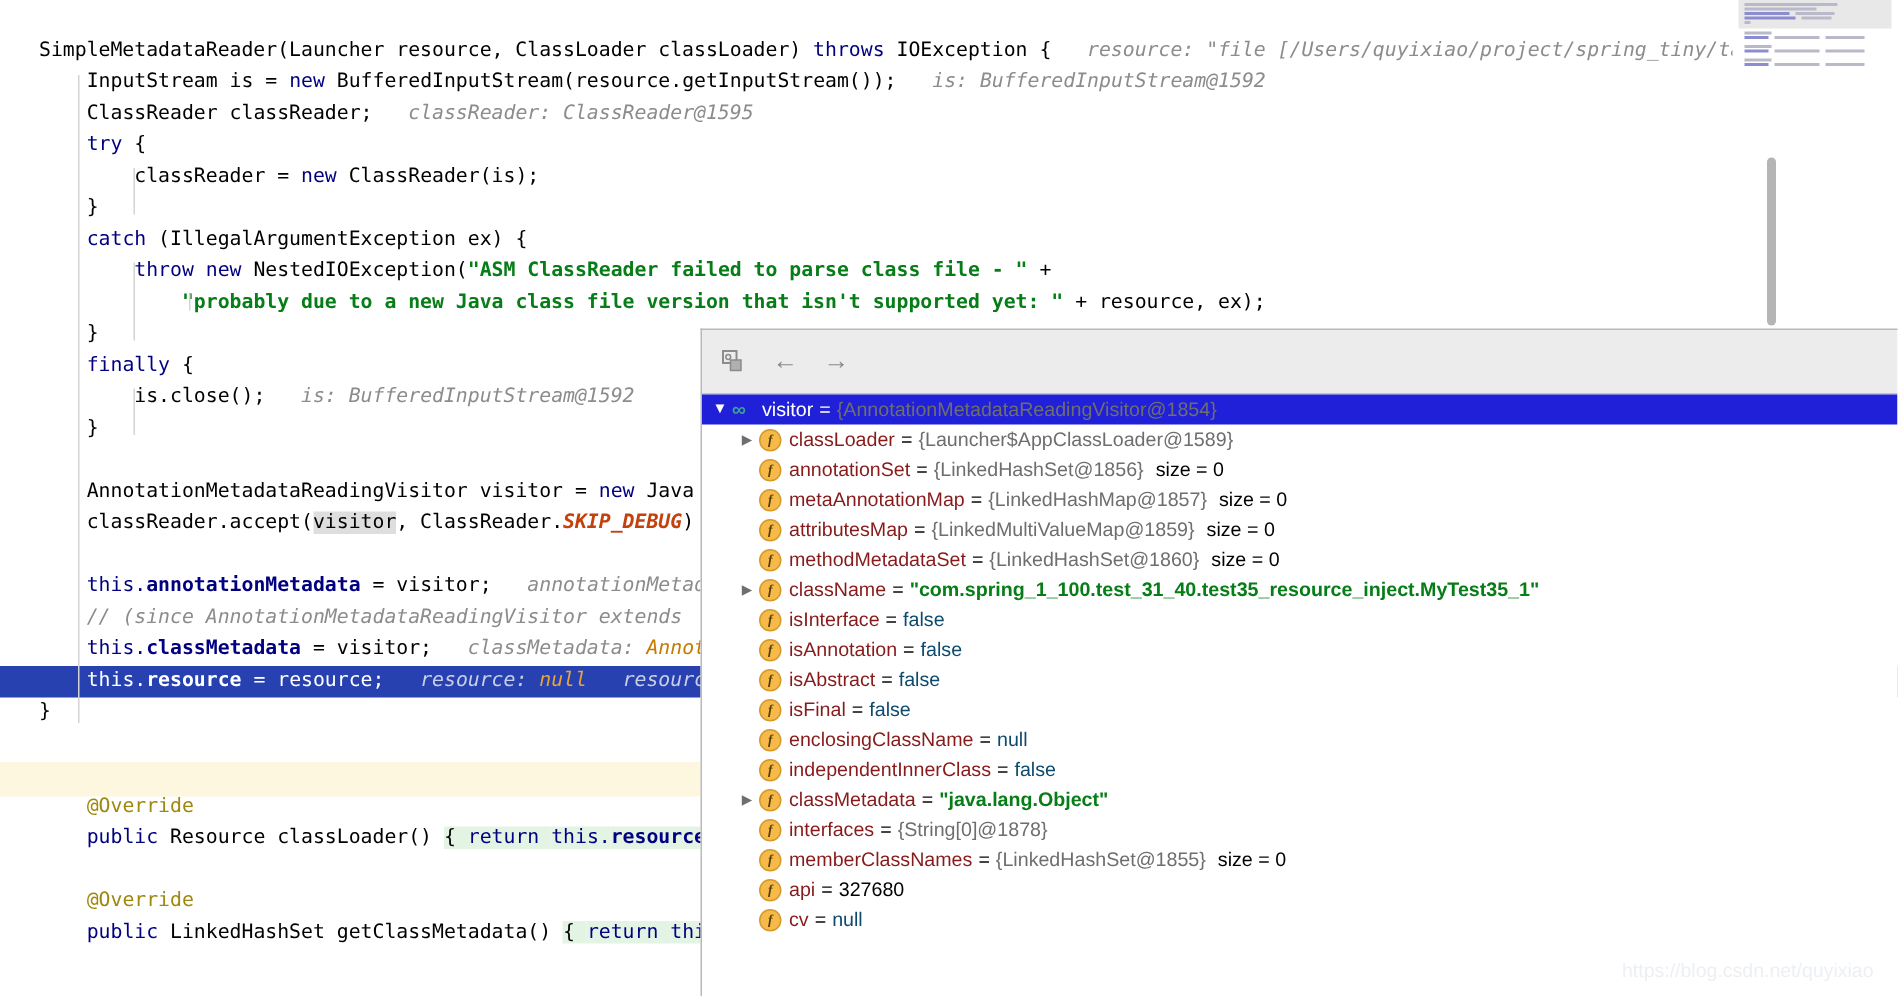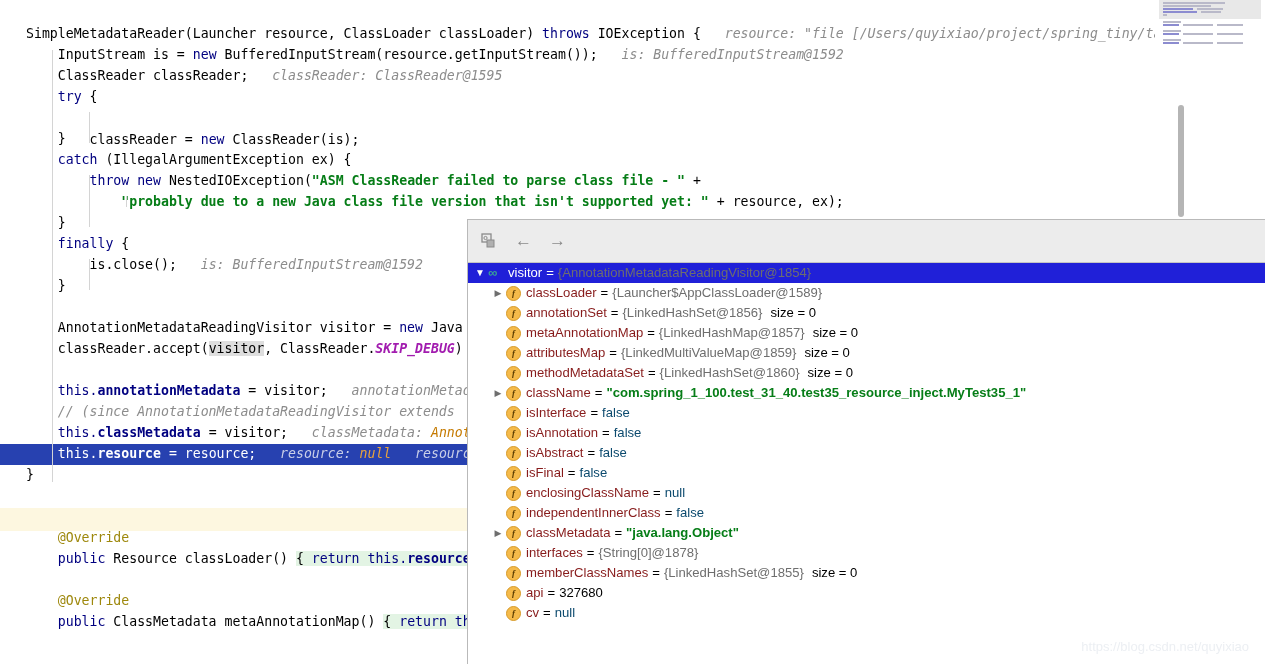--- a/index.html
+++ b/index.html
@@ -29,21 +29,21 @@
   .code-line.sel{background:#2741b0;color:#ffffff;}
   .band-yellow{position:absolute;left:0;right:0;background:#fdf7e0;}
 
   
   .guide{position:absolute;width:1px;background:#d4d4d4;}
 
   
   .kw{color:#000080;font-weight:normal;}
   .str{color:#067d17;font-weight:bold;}
   .fld{color:#000080;font-weight:bold;}
-  .stc{color:#a21caf;font-weight:bold;font-style:italic;}
+  .stc{color:#c2410c;font-weight:bold;font-style:italic;}
   .cmt{color:#8c8c8c;font-style:italic;}
   .hint{color:#8c8c8c;font-style:italic;}
   .hintnull{color:#c57a00;font-style:italic;}
   .hintval{color:#c57a00;font-style:italic;}
   .ident{color:#000000;}
   .annot{color:#9e880d;}
   .ret-hl{background:#e3f4e4;}
   .var-hl{background:#dedede;}
   .sel .kw,.sel .fld,.sel .ident{color:#ffffff;}
   .sel .hint{color:#c9cfe8;}
@@ -127,40 +127,40 @@
 </head>
 <body>
 
 <div id="editor">
   <div class="band-yellow" style="top: 508px; height: 23px; background: rgb(253, 247, 224);"></div>
     <div id="code-lines">
       <div class="code-line" style="top: 24px;"><span class="ident">SimpleMetadataReader(Launcher resource, ClassLoader classLoader) </span><span class="kw">throws </span><span class="ident">IOException { </span><span class="hint">  resource: "file [/Users/quyixiao/project/spring_tiny/target</span></div>
       <div class="code-line" style="top: 45px;">&nbsp;&nbsp;&nbsp;&nbsp;<span class="ident">InputStream is = </span><span class="kw">new </span><span class="ident">BufferedInputStream(resource.getInputStream());</span><span class="hint">   is: BufferedInputStream@1592</span></div>
       <div class="code-line" style="top: 66px;">&nbsp;&nbsp;&nbsp;&nbsp;<span class="ident">ClassReader classReader;</span><span class="hint">   classReader: ClassReader@1595</span></div>
       <div class="code-line" style="top: 87px;">&nbsp;&nbsp;&nbsp;&nbsp;<span class="kw">try </span><span class="ident">{</span></div>
-      <div class="code-line" style="top: 108px; margin-top: 22px;">&nbsp;&nbsp;&nbsp;&nbsp;&nbsp;&nbsp;&nbsp;&nbsp;<span class="ident">classReader = </span><span class="kw">new </span><span class="ident">ClassReader(is);</span></div>
+      <div class="code-line" style="top: 108px;">&nbsp;&nbsp;&nbsp;&nbsp;&nbsp;&nbsp;&nbsp;&nbsp;<span class="ident">classReader = </span><span class="kw">new </span><span class="ident">ClassReader(is);</span></div>
       <div class="code-line" style="top: 129px;">&nbsp;&nbsp;&nbsp;&nbsp;<span class="ident">}</span></div>
       <div class="code-line" style="top: 150px;">&nbsp;&nbsp;&nbsp;&nbsp;<span class="kw">catch </span><span class="ident">(IllegalArgumentException ex) {</span></div>
       <div class="code-line" style="top: 171px;">&nbsp;&nbsp;&nbsp;&nbsp;&nbsp;&nbsp;&nbsp;&nbsp;<span class="kw">throw </span><span class="kw">new </span><span class="ident">NestedIOException(</span><span class="str">"ASM ClassReader failed to parse class file - "</span><span class="ident"> +</span></div>
       <div class="code-line" style="top: 192px;">&nbsp;&nbsp;&nbsp;&nbsp;&nbsp;&nbsp;&nbsp;&nbsp;&nbsp;&nbsp;&nbsp;&nbsp;<span class="str">"probably due to a new Java class file version that isn't supported yet: "</span><span class="ident"> + resource, ex);</span></div>
       <div class="code-line" style="top: 213px;">&nbsp;&nbsp;&nbsp;&nbsp;<span class="ident">}</span></div>
       <div class="code-line" style="top: 234px;">&nbsp;&nbsp;&nbsp;&nbsp;<span class="kw">finally </span><span class="ident">{</span></div>
       <div class="code-line" style="top: 255px;">&nbsp;&nbsp;&nbsp;&nbsp;&nbsp;&nbsp;&nbsp;&nbsp;<span class="ident">is.close();</span><span class="hint">   is: BufferedInputStream@1592</span></div>
       <div class="code-line" style="top: 276px;">&nbsp;&nbsp;&nbsp;&nbsp;<span class="ident">}</span></div>
       <div class="code-line" style="top: 318px;">&nbsp;&nbsp;&nbsp;&nbsp;<span class="ident">AnnotationMetadataReadingVisitor visitor = </span><span class="kw">new </span><span class="ident">Java</span></div>
       <div class="code-line" style="top: 339px;">&nbsp;&nbsp;&nbsp;&nbsp;<span class="ident">classReader.accept(</span><span class="ident var-hl">visitor</span><span class="ident">, ClassReader.</span><span class="stc">SKIP_DEBUG</span><span class="ident">)</span></div>
       <div class="code-line" style="top: 381px;">&nbsp;&nbsp;&nbsp;&nbsp;<span class="kw">this.</span><span class="fld">annotationMetadata</span><span class="ident"> = visitor;</span><span class="hint">   annotationMetad</span></div>
       <div class="code-line" style="top: 402px;">&nbsp;&nbsp;&nbsp;&nbsp;<span class="cmt">// (since AnnotationMetadataReadingVisitor extends </span></div>
       <div class="code-line" style="top: 423px;">&nbsp;&nbsp;&nbsp;&nbsp;<span class="kw">this.</span><span class="fld">classMetadata</span><span class="ident"> = visitor;</span><span class="hint">   classMetadata: </span><span class="hintval">Annot</span></div>
       <div class="code-line sel" style="top: 444px;">&nbsp;&nbsp;&nbsp;&nbsp;<span class="kw">this.</span><span class="fld">resource</span><span class="ident"> = resource;</span><span class="hint">   resource: </span><span class="hintnull">null</span><span class="hint">   resource</span></div>
       <div class="code-line" style="top: 465px;"><span class="ident">}</span></div>
       <div class="code-line" style="top: 528px;">&nbsp;&nbsp;&nbsp;&nbsp;<span class="annot">@Override</span></div>
       <div class="code-line" style="top: 549px;">&nbsp;&nbsp;&nbsp;&nbsp;<span class="kw">public </span><span class="ident">Resource classLoader() </span><span class="ident ret-hl">{ </span><span class="kw ret-hl">return </span><span class="kw ret-hl">this.</span><span class="fld ret-hl">resource</span><span class="ident ret-hl">; </span><span class="ident ret-hl">}</span></div>
       <div class="code-line" style="top: 591px;">&nbsp;&nbsp;&nbsp;&nbsp;<span class="annot">@Override</span></div>
-      <div class="code-line" style="top: 612px;">&nbsp;&nbsp;&nbsp;&nbsp;<span class="kw">public </span><span class="ident">ClassMetadata metaAnnotationMap() </span><span class="ident ret-hl">{ </span><span class="kw ret-hl">return </span><span class="kw ret-hl">this.</span><span class="fld ret-hl">c</span></div>
+      <div class="code-line" style="top: 612px;">&nbsp;&nbsp;&nbsp;&nbsp;<span class="kw">public </span><span class="ident">LinkedHashSet getClassMetadata() </span><span class="ident ret-hl">{ </span><span class="kw ret-hl">return </span><span class="kw ret-hl">this.</span><span class="fld ret-hl">c</span></div>
     </div>
   <div id="guides">
       <div class="guide" style="left: 52px; top: 50px; height: 432px;"></div>
       <div class="guide" style="left: 89px; top: 112px; height: 31px;"></div>
       <div class="guide" style="left: 89px; top: 175px; height: 52px;"></div>
       <div class="guide" style="left: 89px; top: 259px; height: 31px;"></div>
       <div class="guide" style="left: 126px; top: 196px; height: 11px;"></div>
     </div>
   <div id="ed-scroll"></div>
 </div>

